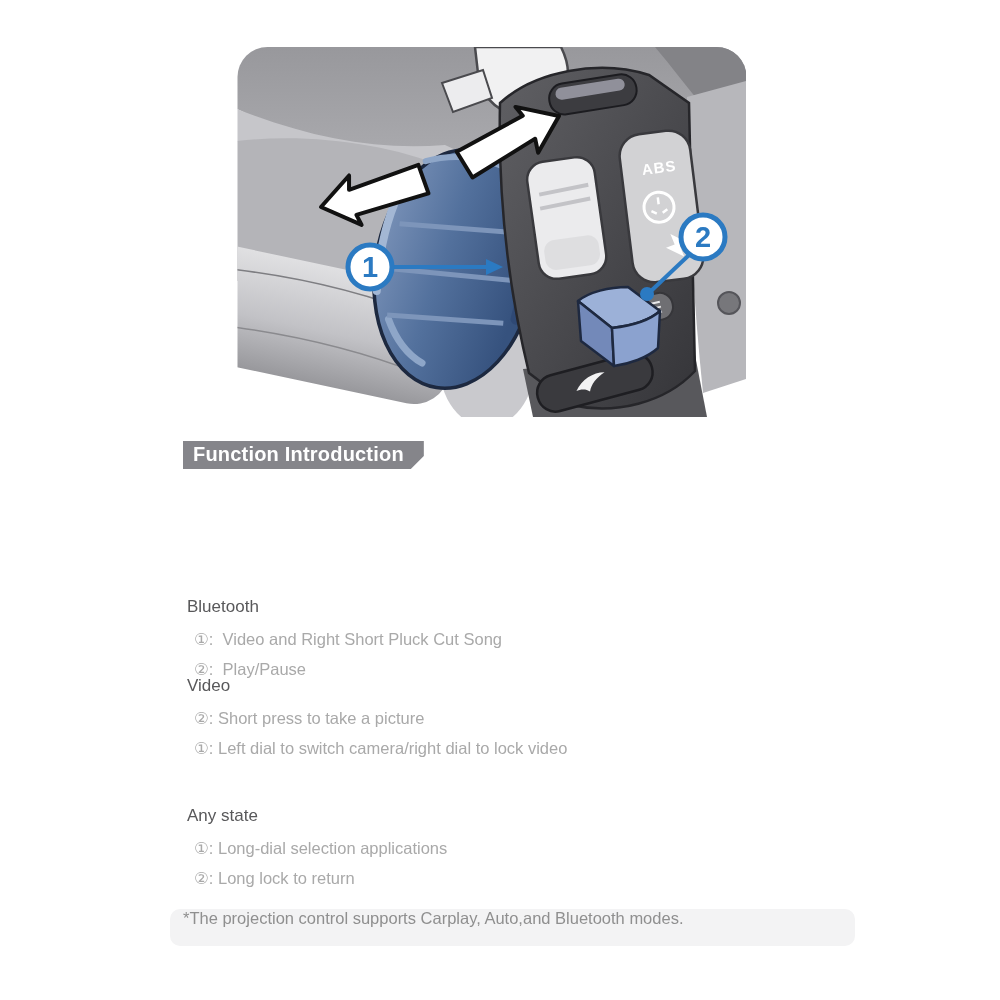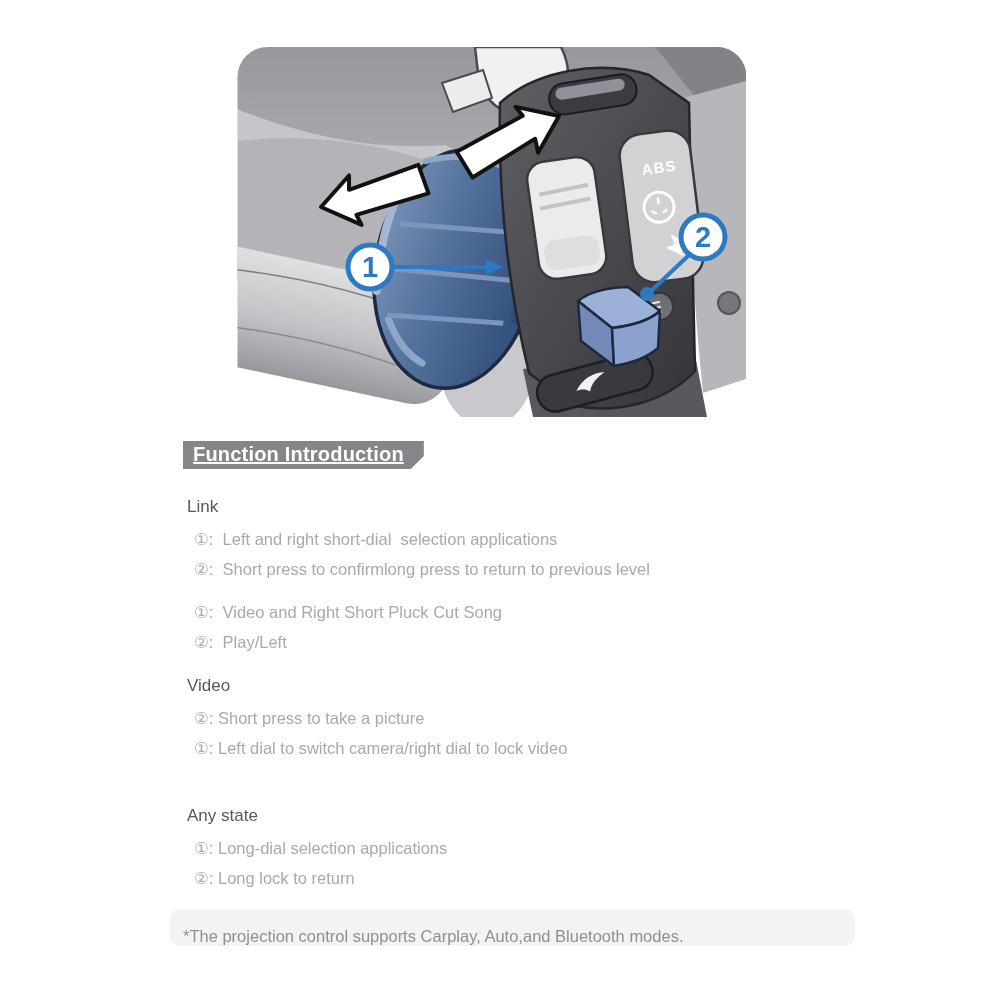--- a/index.html
+++ b/index.html
@@ -8,31 +8,30 @@
   .page { position:relative; width:1000px; height:1000px; background:#ffffff; overflow:hidden; }
 
   .illustration { position:absolute; left:237px; top:45px; width:510px; height:375px; }
 
   .fi-header {
     position:absolute; left:183px; top:441px; height:28px;
     display:inline-block; padding:0 20px 0 10px;
     background:#85858a; color:#ffffff;
     font-size:20px; font-weight:700; line-height:27px; letter-spacing:.2px;
     clip-path:polygon(0 0,100% 0,100% calc(100% - 13px),calc(100% - 13px) 100%,0 100%);
-    text-decoration:underline;
   }
 
   .fsec { position:absolute; left:187px; width:680px; }
   .fsec-title { font-size:17px; color:#58585a; margin-bottom:7px; }
   .fsec-item  { font-size:16.5px; color:#a9a9a9; line-height:30px; padding-left:7px; white-space:pre-wrap; }
 
   .footnote {
     position:absolute; left:170px; top:909px; width:685px; height:37px;
     background:#f3f3f4; border-radius:10px;
-    display:flex; align-items:flex-end; padding-left:13px;
+    display:flex; align-items:flex-start; padding-left:13px;
     font-size:16.5px; color:#8f8f8f;
   }
   svg text { font-family:"Liberation Sans","DejaVu Sans",sans-serif; }
 </style>
 </head>
 <body>
 
 <div class="page">
 
   <div class="illustration">
@@ -155,29 +154,25 @@
         <circle cx="466" cy="192" r="22" fill="#ffffff" stroke="#2b7ac2" stroke-width="5"></circle>
         <text x="466" y="202" text-anchor="middle" font-size="29" font-weight="bold" fill="#2b7ac2">2</text>
       </g>
     </svg>
   </div>
 
   <div class="fi-header">
     <span>Function Introduction</span>
   </div>
 
-  <section class="fsec" style="top:497px">
-    <div class="fsec-title">Link</div>
-    <div class="fsec-item">①:  Left and right short-dial  selection applications</div>
-    <div class="fsec-item">②:  Short press to confirmlong press to return to previous level</div>
-  </section>
 
   <section class="fsec" style="top:597px">
+    <div class="fsec-title">Bluetooth</div>
     <div class="fsec-item">①:  Video and Right Short Pluck Cut Song</div>
-    <div class="fsec-item">②:  Play/Left</div>
+    <div class="fsec-item">②:  Play/Pause</div>
   </section>
 
   <section class="fsec" style="top:676px">
     <div class="fsec-title">Video</div>
     <div class="fsec-item">②: Short press to take a picture</div>
     <div class="fsec-item">①: Left dial to switch camera/right dial to lock video</div>
   </section>
 
   <section class="fsec" style="top:806px">
     <div class="fsec-title">Any state</div>

